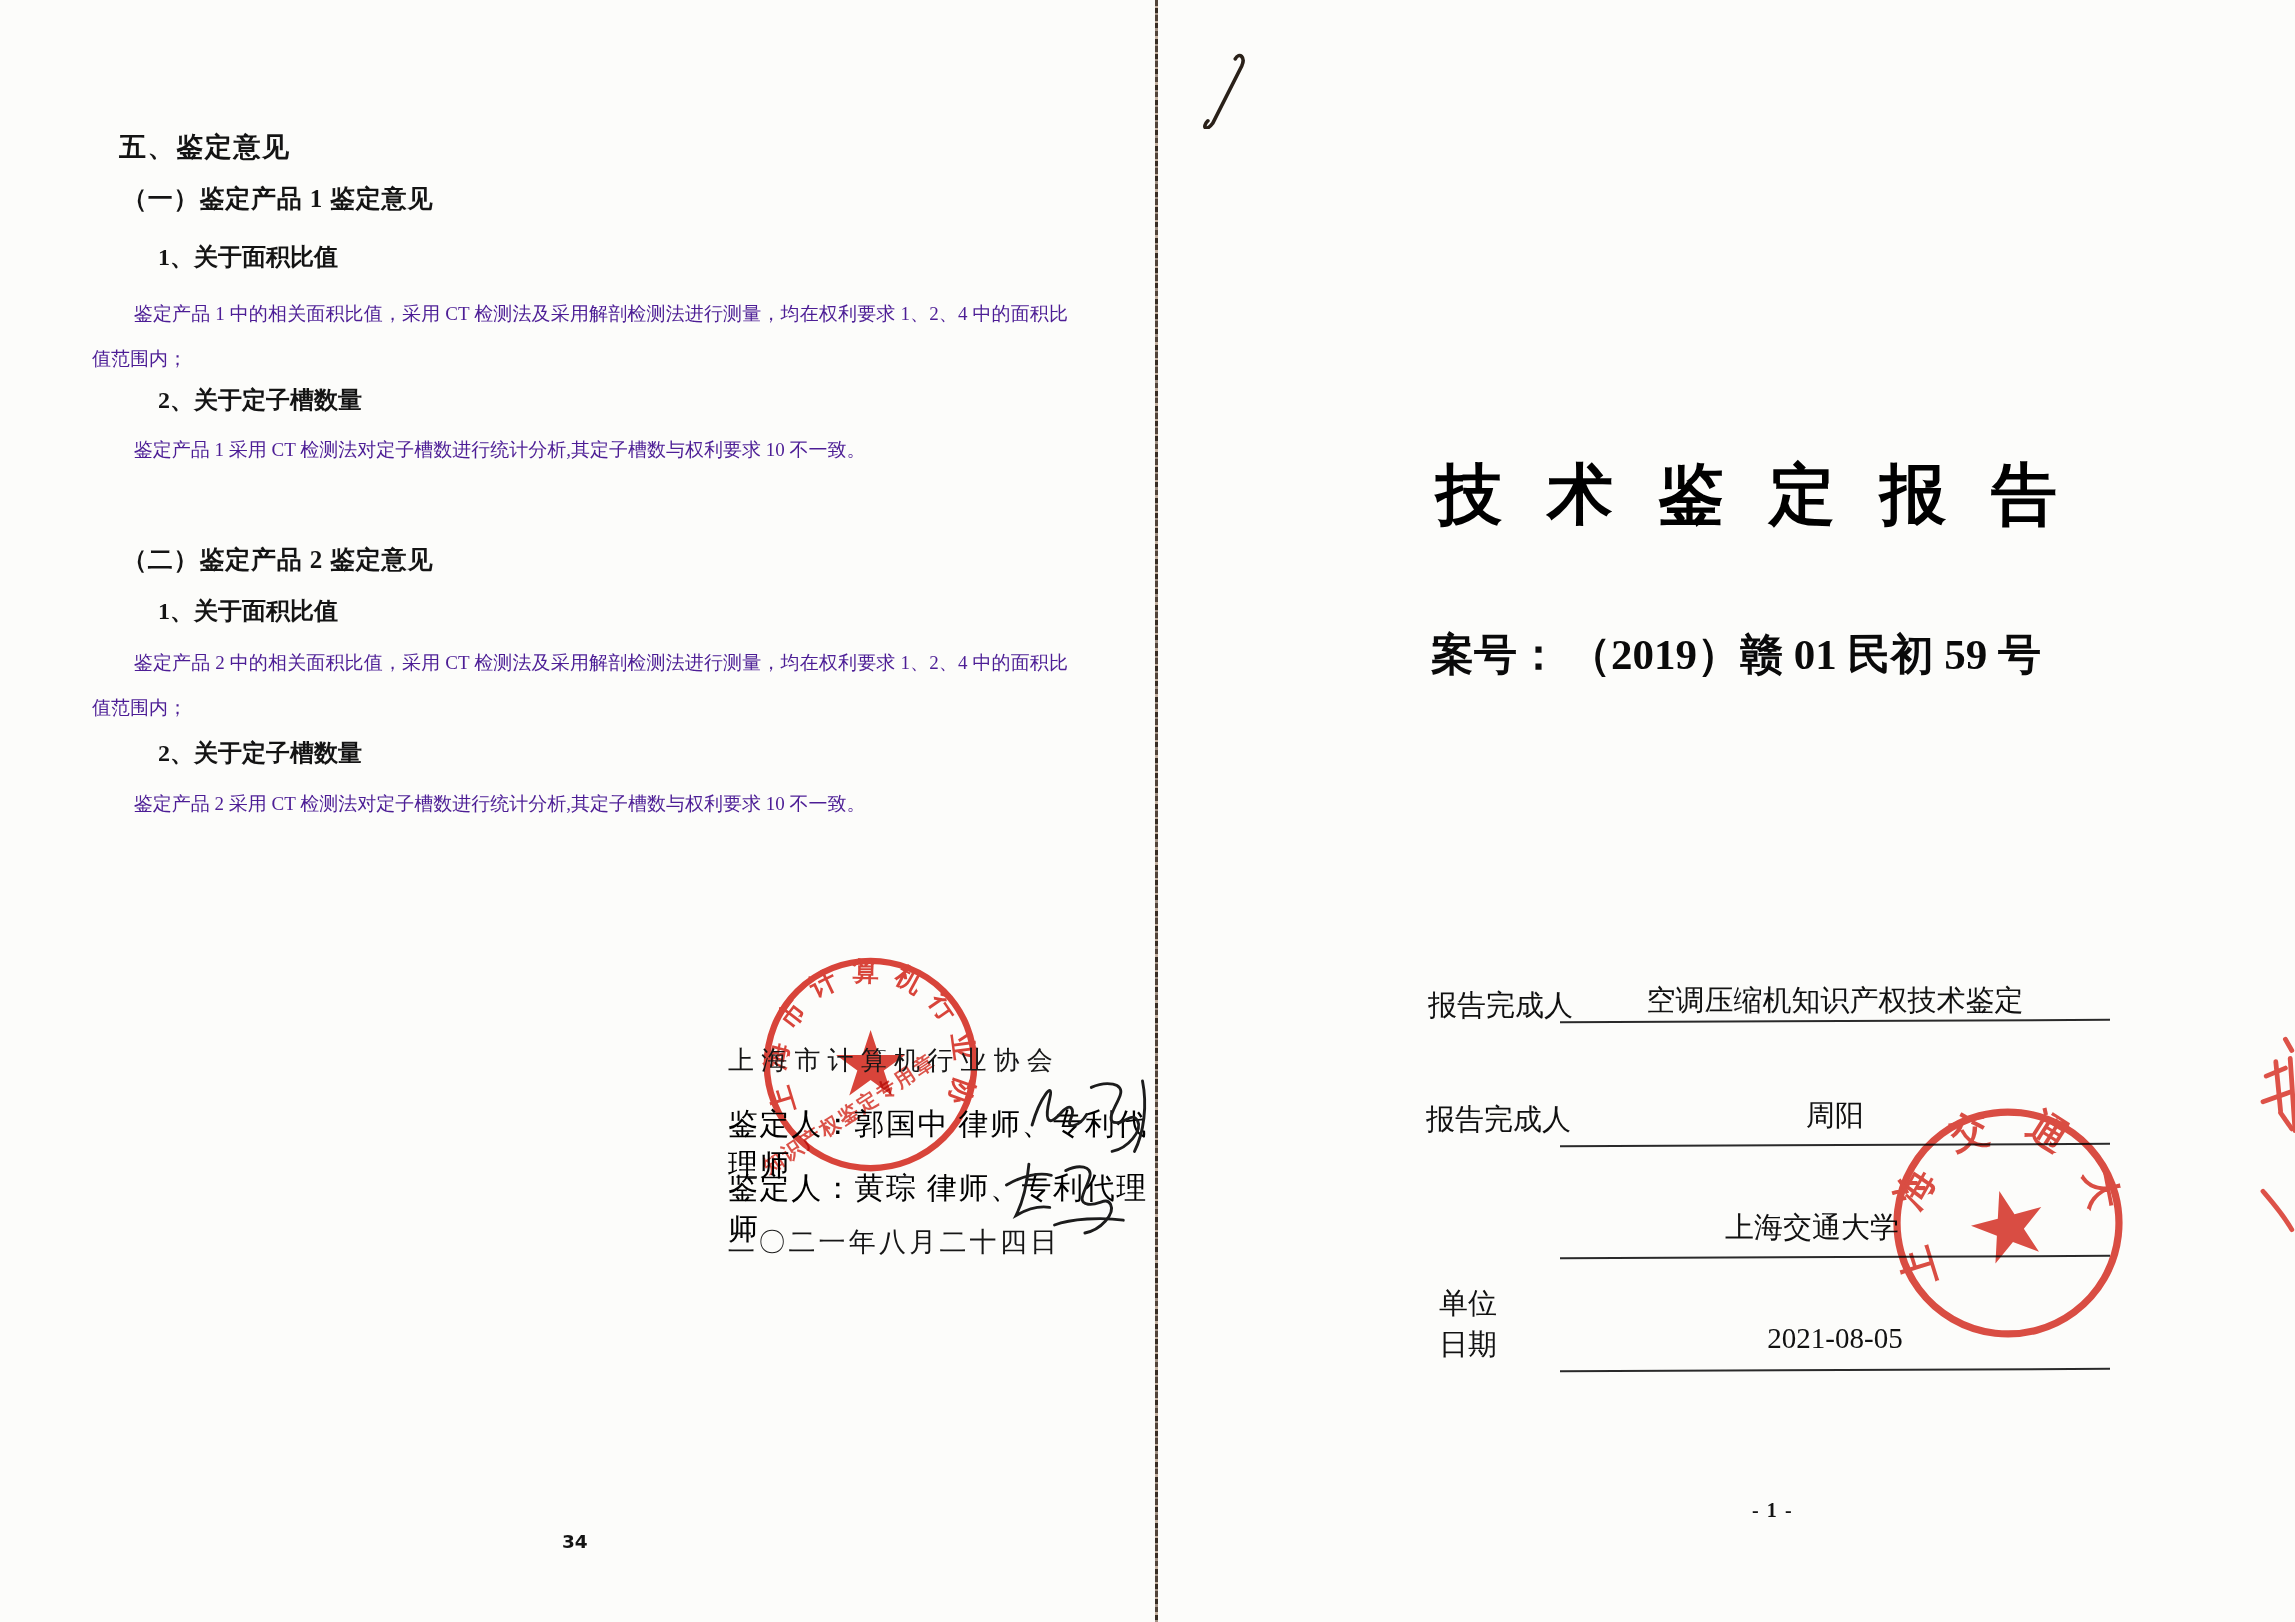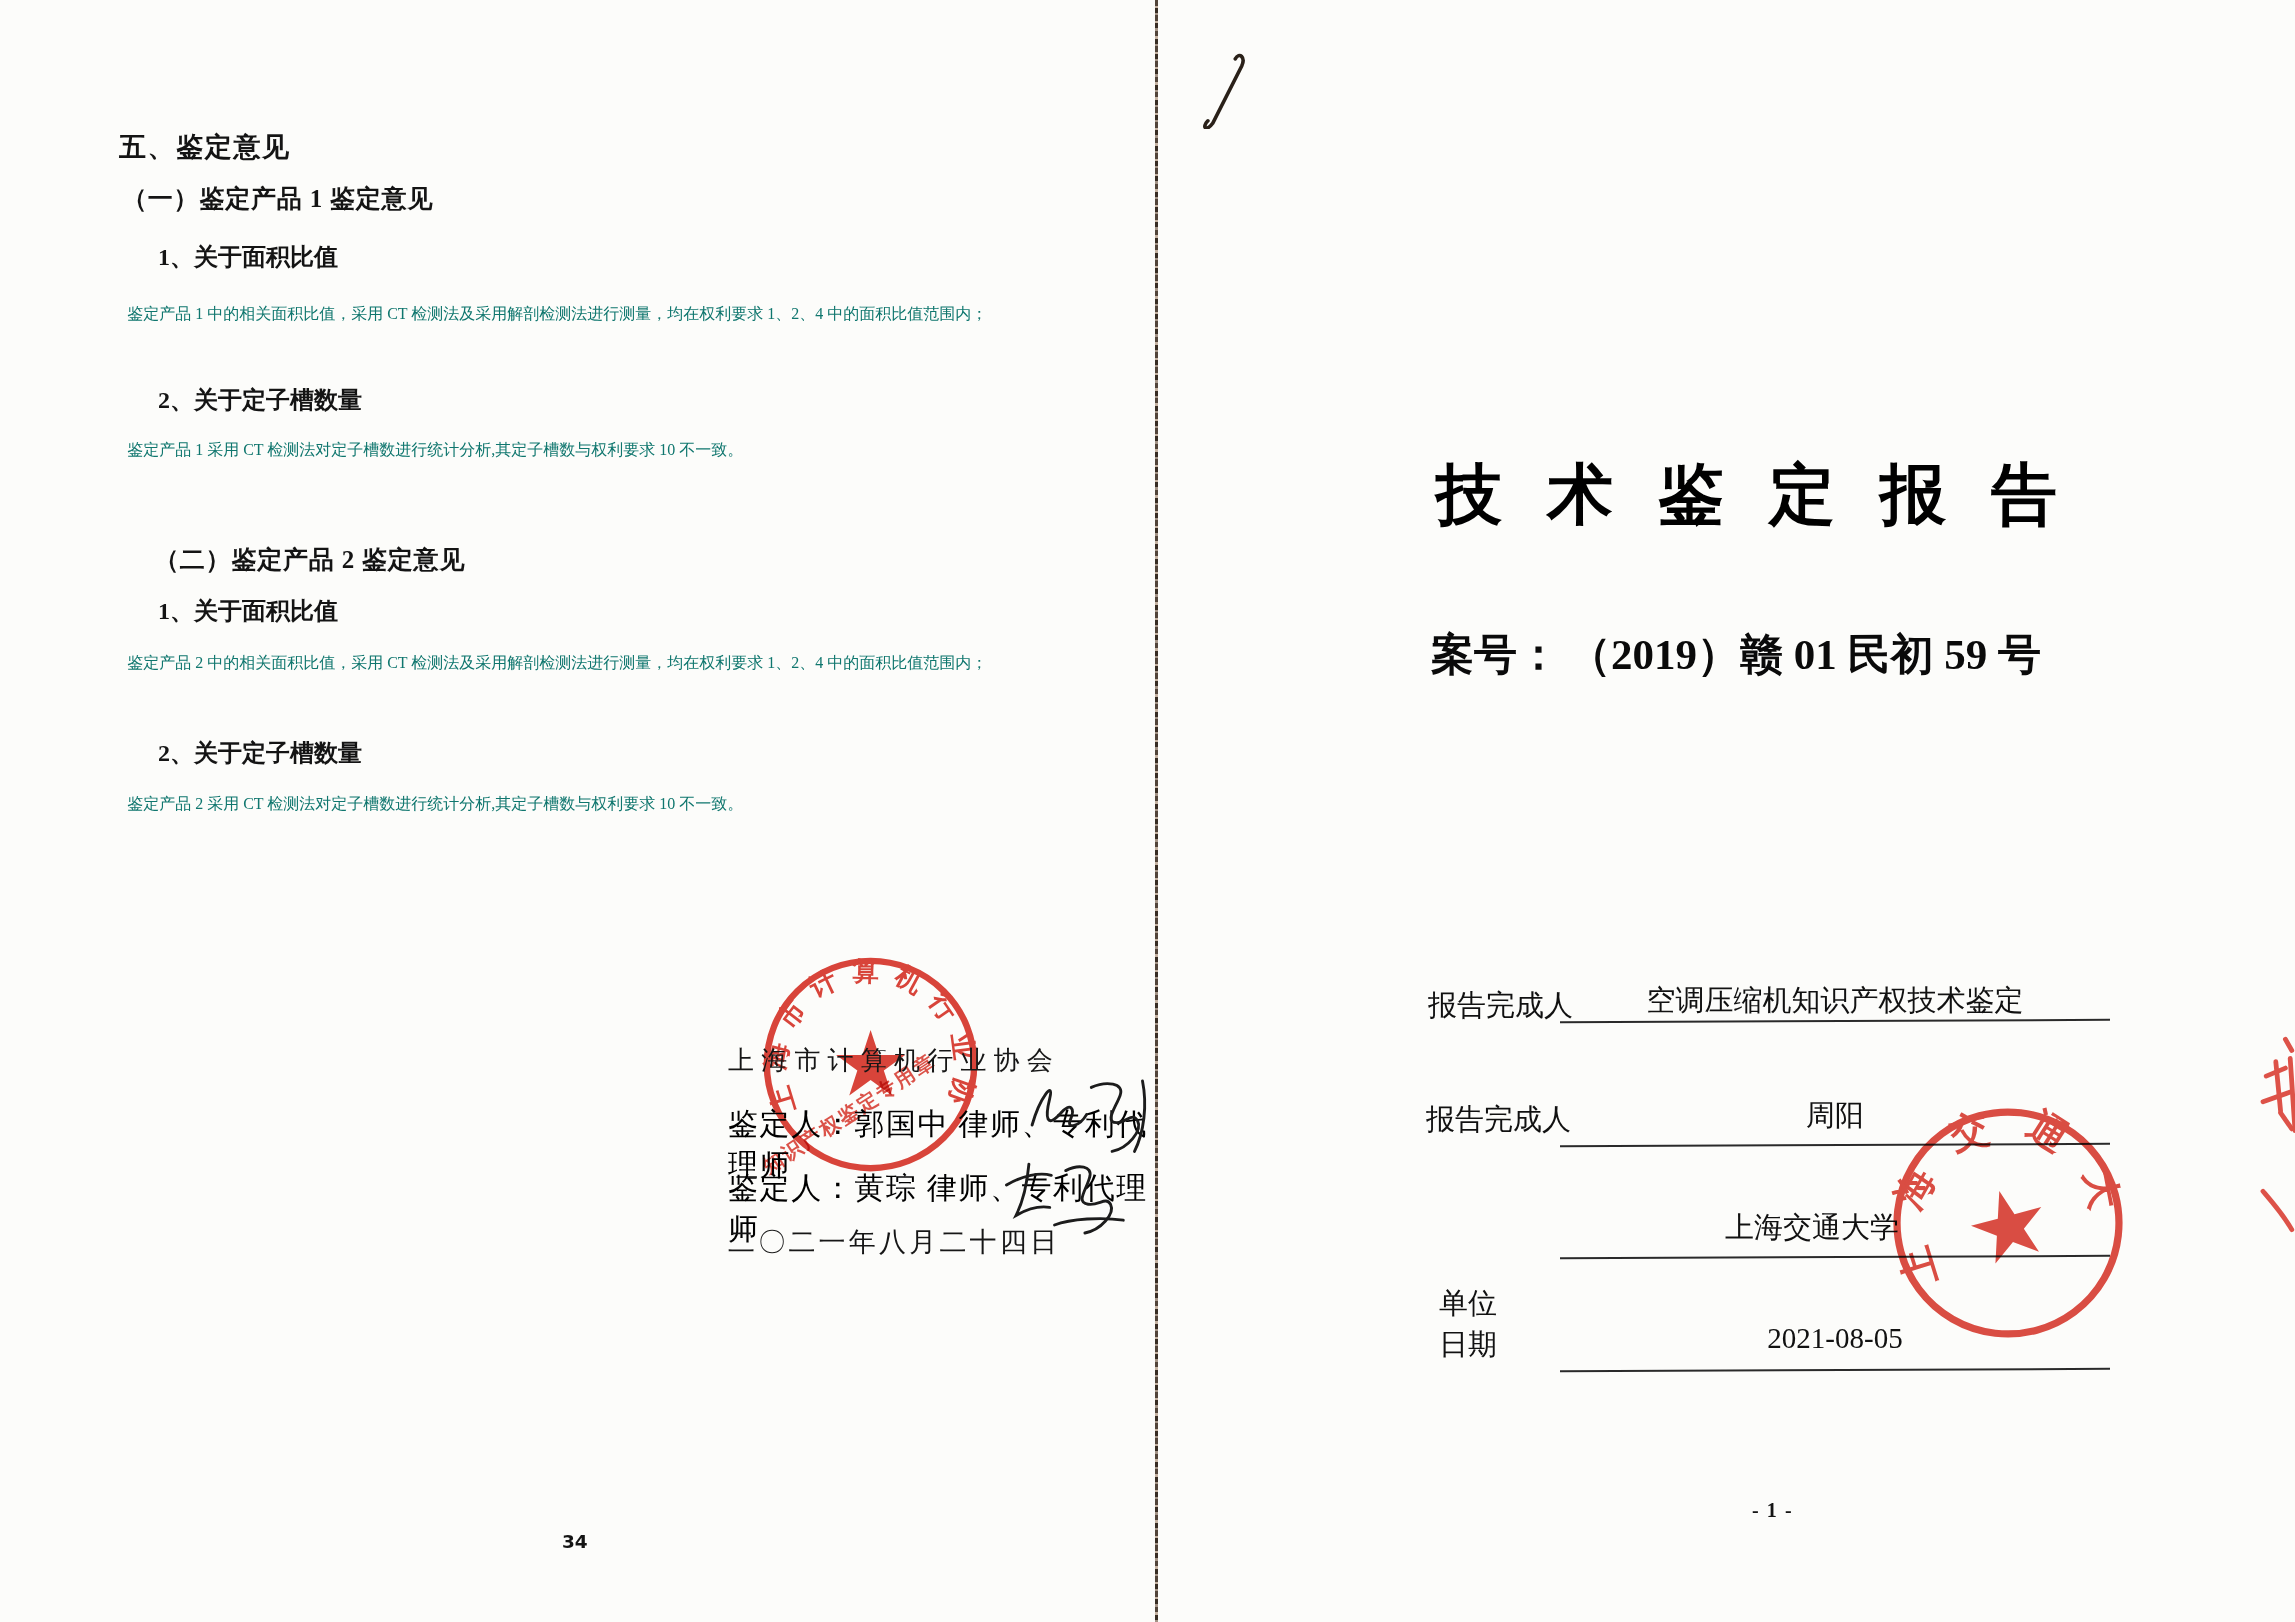--- a/index.html
+++ b/index.html
@@ -7,21 +7,21 @@
     position:relative;width:2295px;height:1622px;
     background:#fcfcfa;overflow:hidden;
     font-family:"Liberation Serif","DejaVu Serif",serif;
     color:#141414;
   }
   .abs{position:absolute;}
   
   .h-main{font-size:27px;font-weight:700;letter-spacing:1.6px;}
   .h-sub{font-size:25px;font-weight:700;letter-spacing:0.8px;}
   .h-item{font-size:24px;font-weight:700;}
-  .para{font-size:16px;line-height:45px;text-align:justify;text-indent:2.2em;color:#0f766e;}
+  .para{font-size:19px;line-height:45px;text-align:justify;text-indent:2.2em;color:#4c1d95;}
   .sig-line{font-size:30px;letter-spacing:1.6px;color:#000000;}
   .org-line{font-size:26px;letter-spacing:7.2px;color:#161616;}
   .date-line{font-size:27px;letter-spacing:3.2px;color:#161616;}
   .pgnum-left{font-family:"DejaVu Sans","Liberation Sans",sans-serif;font-size:18.5px;font-weight:700;}
   .pgnum-right{font-size:20px;font-weight:700;letter-spacing:1.6px;}
   
   .big-title{font-size:66px;font-weight:700;letter-spacing:45px;color:#000;white-space:nowrap;}
   .case-row{font-size:43px;font-weight:700;white-space:nowrap;color:#0a0a0a;}
   .case-num{margin-left:8px;}
   .f-label{font-size:29px;color:#111;white-space:nowrap;}
@@ -57,21 +57,21 @@
     <div class="abs h-sub" style="left:122px;top:182px;">（一）鉴定产品 1 鉴定意见</div>
 
     <div class="abs h-item" style="left:158px;top:241px;">1、关于面积比值</div>
 
     <div class="abs para" style="left:92px;top:291px;width:976px;">鉴定产品 1 中的相关面积比值，采用 CT 检测法及采用解剖检测法进行测量，均在权利要求 1、2、4 中的面积比值范围内；</div>
 
     <div class="abs h-item" style="left:158px;top:384px;">2、关于定子槽数量</div>
 
     <div class="abs para" style="left:92px;top:427px;width:992px;">鉴定产品 1 采用 CT 检测法对定子槽数进行统计分析,其定子槽数与权利要求 10 不一致。</div>
 
-    <div class="abs h-sub" style="left:122px;top:543px;margin-left:32px;">（二）鉴定产品 2 鉴定意见</div>
+    <div class="abs h-sub" style="left:122px;top:543px;">（二）鉴定产品 2 鉴定意见</div>
 
     <div class="abs h-item" style="left:158px;top:595px;">1、关于面积比值</div>
 
     <div class="abs para" style="left:92px;top:640px;width:976px;">鉴定产品 2 中的相关面积比值，采用 CT 检测法及采用解剖检测法进行测量，均在权利要求 1、2、4 中的面积比值范围内；</div>
 
     <div class="abs h-item" style="left:158px;top:737px;">2、关于定子槽数量</div>
 
     <div class="abs para" style="left:92px;top:781px;width:992px;">鉴定产品 2 采用 CT 检测法对定子槽数进行统计分析,其定子槽数与权利要求 10 不一致。</div>
 
     <div class="abs stamp" style="left:758px;top:952px;width:225px;height:225px;opacity:.92;">

